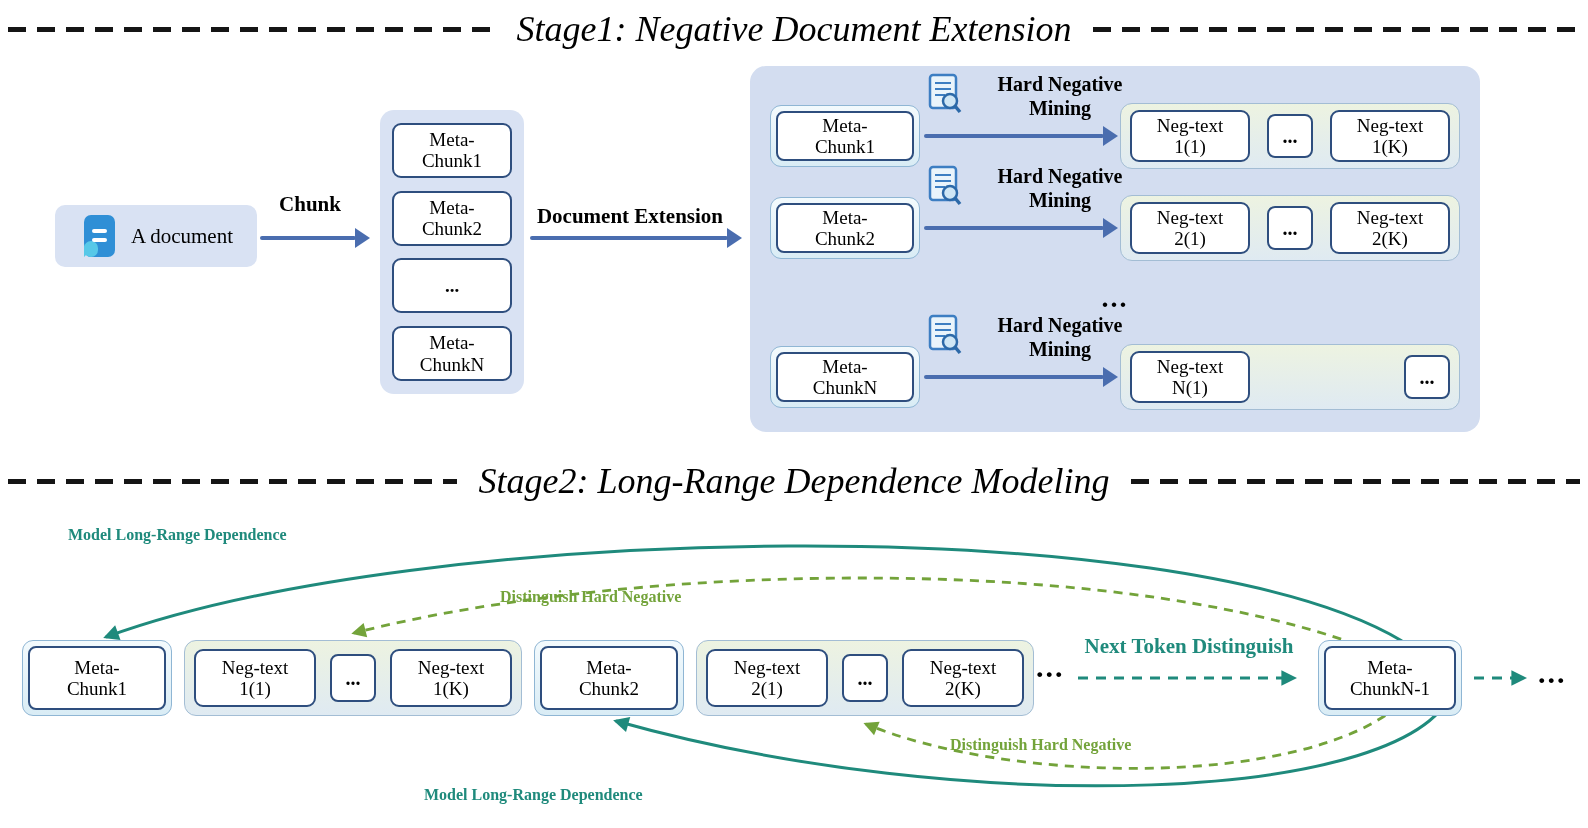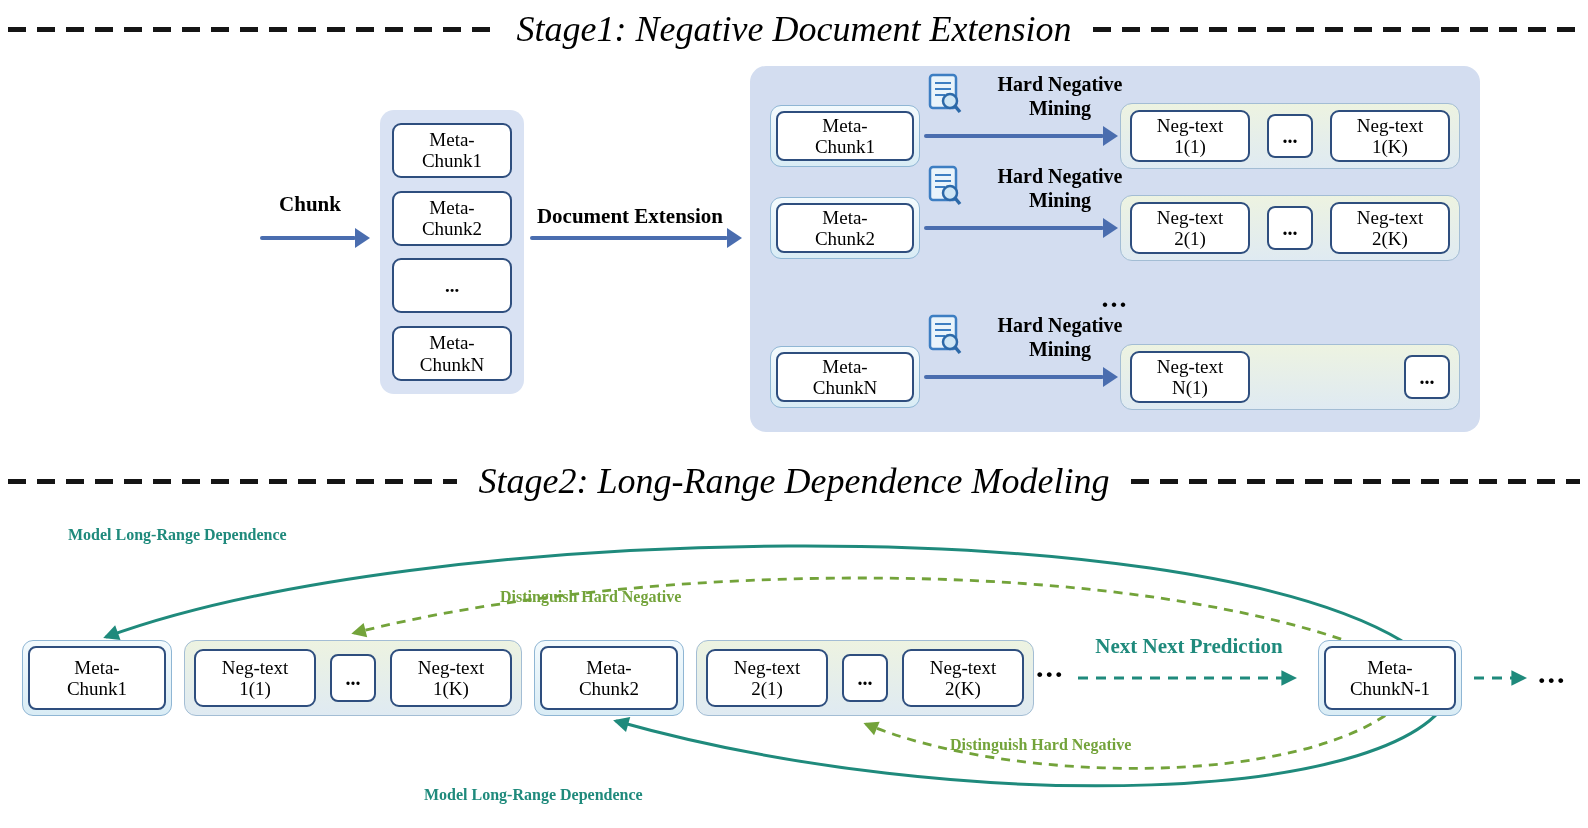--- a/index.html
+++ b/index.html
@@ -81,20 +81,30 @@
 <body>
 
 <div class="page">
 
   <div class="divider" style="top:8px;">
     <div class="dash"></div>
     <div class="divider-title">Stage1: Negative Document Extension</div>
     <div class="dash"></div>
   </div>
 
+  <div class="doc-box">
+    <svg class="icon-svg" width="40" height="46" viewBox="0 0 40 46">
+      <rect x="5" y="2" width="31" height="42" rx="7" fill="#2f8fd6"></rect>
+      <path d="M5 30 a7 7 0 0 0 7 7 h-0 l-7 7 z" fill="#57c8e8"></path>
+      <rect x="5" y="28" width="14" height="16" rx="7" fill="#57c8e8"></rect>
+      <rect x="13" y="16" width="15" height="4" rx="2" fill="#ffffff"></rect>
+      <rect x="13" y="25" width="15" height="4" rx="2" fill="#ffffff"></rect>
+    </svg>
+    <span>A document</span>
+  </div>
 
   <div class="arrow-label" style="left:252px;top:192px;width:116px;">Chunk</div>
   <div class="h-arrow" style="left:260px;top:236px;width:96px;"></div>
 
   <div class="meta-stack">
     <div class="white-box">
         <span>Meta-Chunk1</span>
       </div>
     <div class="white-box">
         <span>Meta-Chunk2</span>
@@ -219,21 +229,21 @@
       <path d="M 1402 141 C 1180 8, 420 22, 106 137" fill="none" stroke="#1f8a7c" stroke-width="3" marker-end="url(#arrTeal)"></path>
       <path d="M 1386 156 C 1140 52, 640 60, 354 133" fill="none" stroke="#73a33a" stroke-width="2.8" stroke-dasharray="9 7" marker-end="url(#arrGreen)"></path>
       <path d="M 1454 186 C 1420 306, 960 318, 616 221" fill="none" stroke="#1f8a7c" stroke-width="3" marker-end="url(#arrTeal)"></path>
       <path d="M 1398 206 C 1300 288, 1010 284, 866 224" fill="none" stroke="#73a33a" stroke-width="2.8" stroke-dasharray="9 7" marker-end="url(#arrGreen)"></path>
       <path d="M 1078 178 L 1294 178" fill="none" stroke="#1f8a7c" stroke-width="3" stroke-dasharray="10 8" marker-end="url(#arrTeal)"></path>
       <path d="M 1474 178 L 1524 178" fill="none" stroke="#1f8a7c" stroke-width="3" stroke-dasharray="10 8" marker-end="url(#arrTeal)"></path>
     </svg>
 
     <div class="lbl teal" style="left:68px;top:26px;">Model Long-Range Dependence</div>
     <div class="lbl green" style="left:500px;top:88px;">Distinguish Hard Negative</div>
-    <div class="lbl teal" style="left:1070px;top:134px;font-size:21px;width:238px;text-align:center;">Next Next Prediction</div>
+    <div class="lbl teal" style="left:1070px;top:134px;font-size:21px;width:238px;text-align:center;">Next Token Distinguish</div>
     <div class="lbl green" style="left:950px;top:236px;">Distinguish Hard Negative</div>
     <div class="lbl teal" style="left:424px;top:286px;">Model Long-Range Dependence</div>
 
     <div class="chunk-box" style="left:22px;width:150px;">
       <div class="inner">
           <span>Meta-Chunk1</span>
         </div>
     </div>
 
     <div class="neg-group" style="left:184px;">

